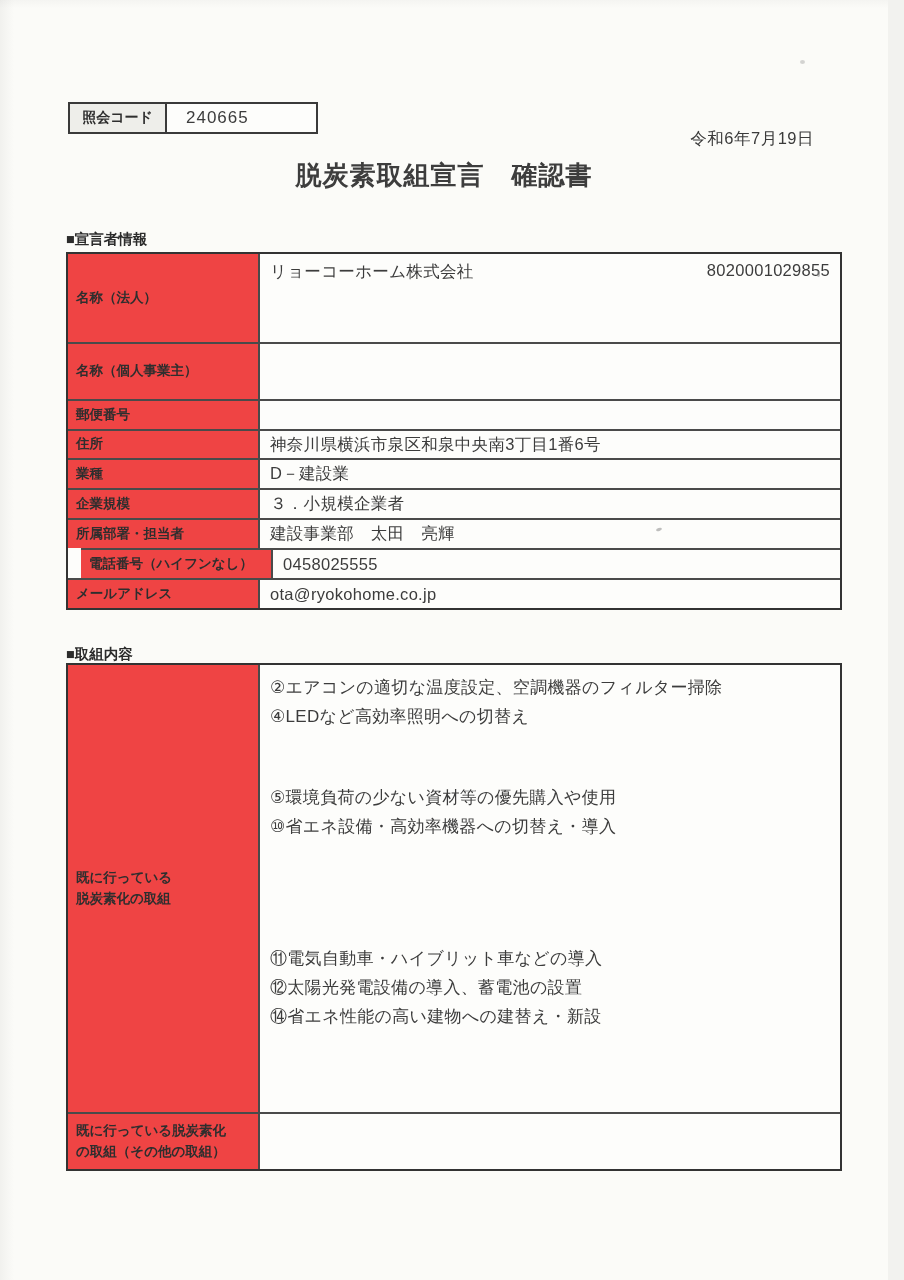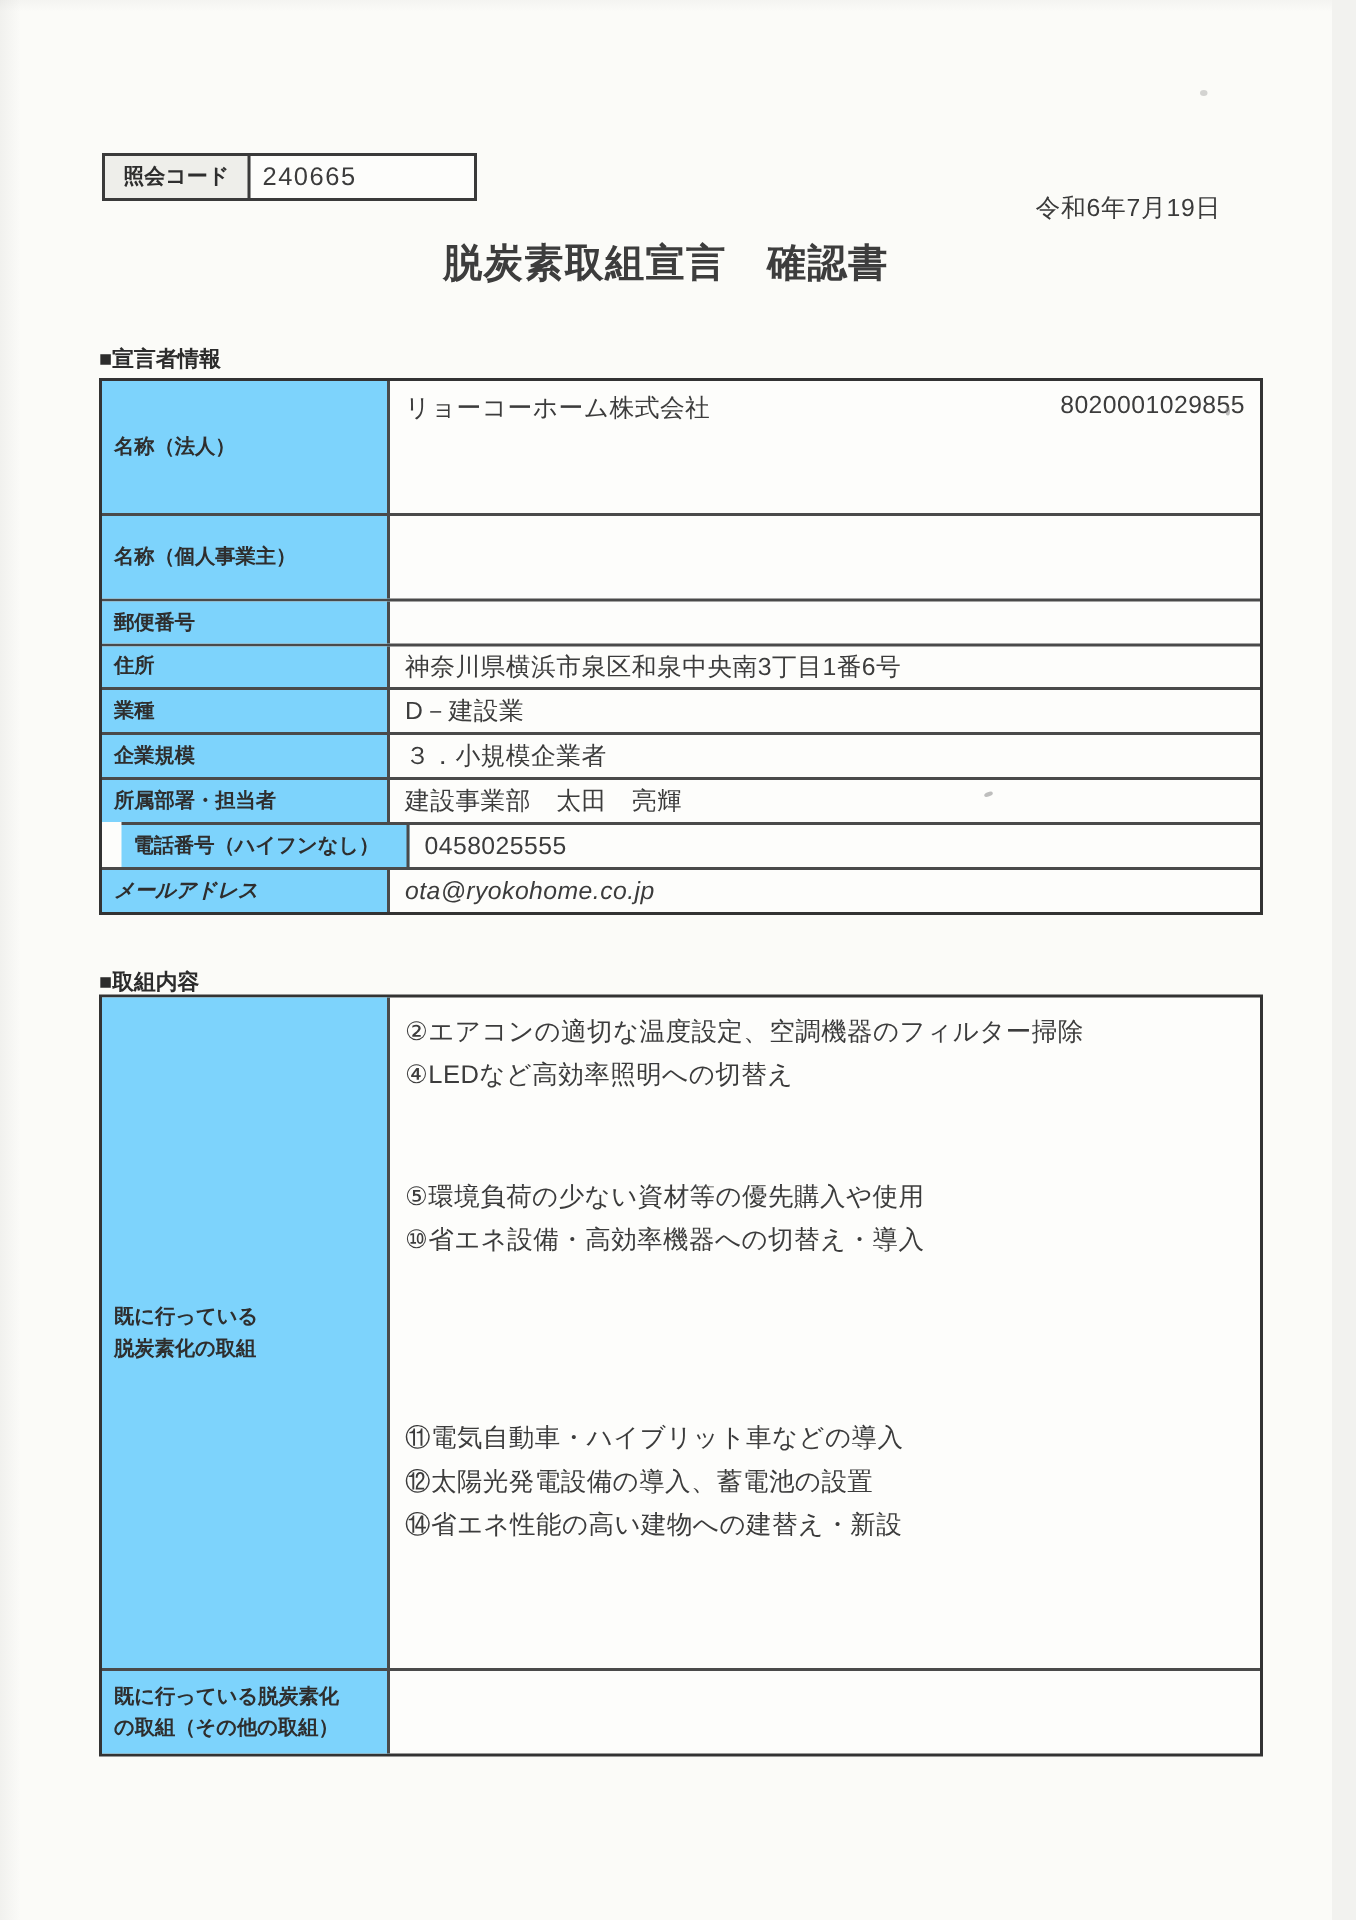--- a/index.html
+++ b/index.html
@@ -37,21 +37,21 @@
   .inquiry-label {
     width: 97px; height: 100%;
     background: #eeeeea;
     border-right: 2px solid #3a3a3a;
     font-weight: bold; font-size: 14px;
     display: flex; align-items: center; justify-content: center;
     color: #2e2e2e;
   }
   .inquiry-value {
     flex: 1; display: flex; align-items: center;
-    padding-left: 8px;
+    padding-left: 19px;
     font-size: 17px; letter-spacing: 1px; color: #3c3c3c;
   }
 
   .doc-date {
     position: absolute; top: 128px; right: 74px;
     font-size: 16.5px; color: #3a3a3a; letter-spacing: 0.5px;
   }
 
   .doc-title {
     position: absolute; top: 158px; left: 0; width: 100%;
@@ -75,21 +75,21 @@
     background: #fdfdfb;
   }
   #declarant-table { top: 252px; }
   #initiative-table { top: 663px; }
 
   .t-row { display: flex; border-top: 2px solid #4a4a4a; }
   .t-row:first-child { border-top: none; }
 
   .t-label {
     width: 192px; flex: 0 0 192px;
-    background: #7dd3fc;
+    background: #ef4444;
     border-right: 2px solid #4a4a4a;
     font-weight: bold; font-size: 13.5px; color: #2e2e2e;
     display: flex; align-items: center;
     padding: 2px 8px;
     white-space: pre-line;
     line-height: 1.55;
   }
   .t-value {
     flex: 1;
     font-size: 16.5px; color: #3c3c3c;
@@ -173,21 +173,21 @@
         <div class="t-value">３．小規模企業者</div>
       </div>
       <div class="t-row" style="height: 30px;">
         <div class="t-label">所属部署・担当者</div>
         <div class="t-value">建設事業部　太田　亮輝</div>
       </div>
       <div class="t-row" style="height: 30px; margin-left: 13px;">
         <div class="t-label">電話番号（ハイフンなし）</div>
         <div class="t-value">0458025555</div>
       </div>
-      <div class="t-row" style="height: 30px; font-style: italic;">
+      <div class="t-row" style="height: 30px;">
         <div class="t-label">メールアドレス</div>
         <div class="t-value">ota@ryokohome.co.jp</div>
       </div>
     </div>
 
   <div class="section-header" id="initiative-header">■取組内容</div>
 
   <div class="sheet-table" id="initiative-table">
     <div class="t-row" style="height:447px">
       <div class="t-label ini-label-top">既に行っている

